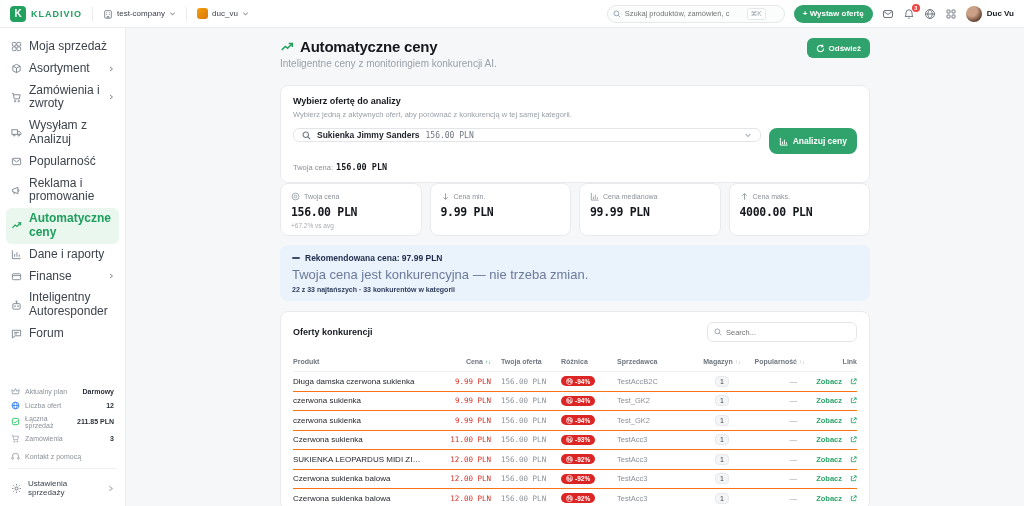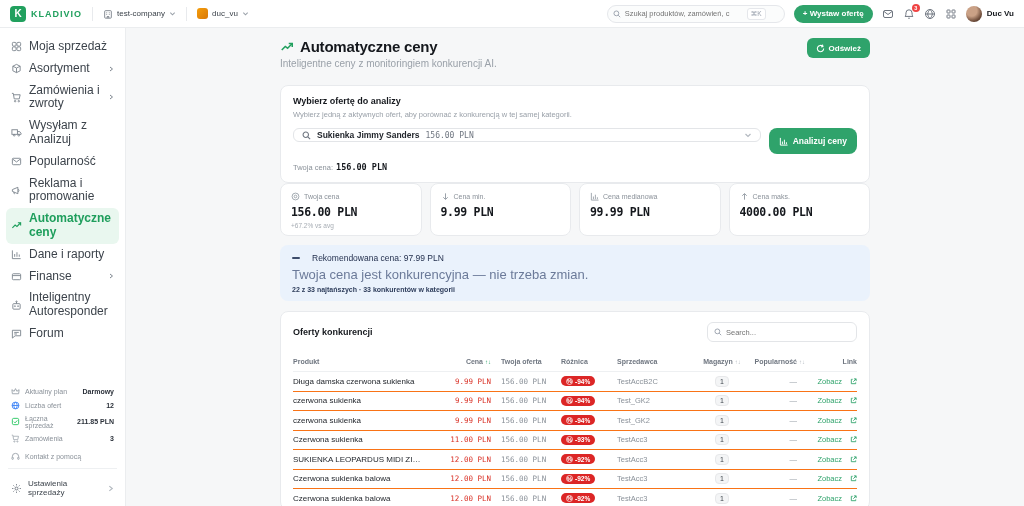--- a/index.html
+++ b/index.html
@@ -83,21 +83,21 @@
 
   .stats-row { display:flex; gap:8px; margin-bottom:9px; }
   .stat-card { flex:1; background:#fff; border:1px solid #e8eaed; border-radius:8px; padding:8px 10px; height:53px; }
   .stat-lab { display:flex; align-items:center; gap:4px; font-size:7px; color:#8a9199; }
   .stat-lab svg { color:#9aa1a9; }
   .stat-val { font-size:11.5px; font-weight:bold; color:#15181d; margin-top:4px;
     font-family:"DejaVu Sans Mono",monospace; letter-spacing:-0.3px; }
   .stat-sub { font-size:6.5px; color:#a7adb4; margin-top:3px; }
 
   .banner { background:#eaf2fc; border-radius:8px; padding:8px 12px; margin-bottom:10px; }
-  .bn-line1 { display:flex; align-items:center; gap:12px; font-size:8.5px; font-weight:normal; color:#1e2b4a; }
+  .bn-line1 { display:flex; align-items:center; gap:5px; font-size:8.5px; font-weight:bold; color:#1e2b4a; }
   .minus-bar { width:8px; height:1.5px; background:#3d4c6b; border-radius:1px; }
   .bn-line2 { font-size:13px; color:#6b7a99; margin-top:4px; }
   .bn-line3 { font-size:7px; font-weight:bold; color:#2f3e5c; margin-top:4px; }
 
   .table-card { padding:10px 12px 0; overflow:hidden; }
   .tc-head { display:flex; align-items:center; }
   .tc-search { margin-left:auto; width:150px; height:20px; border:1px solid #e3e5e8; border-radius:6px;
     display:flex; align-items:center; gap:4px; padding:0 6px; }
   .tc-search input { border:none; outline:none; font-size:7.5px; color:#6b7280; width:120px;
     font-family:"Liberation Sans",sans-serif; background:transparent; }
@@ -113,21 +113,21 @@
   .td-price { color:#d93025; font-family:"DejaVu Sans Mono",monospace; text-align:right; }
   .td-your { color:#8a9199; font-family:"DejaVu Sans Mono",monospace; padding-left:10px; }
   .diff-badge { display:inline-flex; align-items:center; gap:2px; background:#dc2626; color:#fff;
     border-radius:8px; padding:1.5px 5px; font-size:6.5px; font-weight:bold; }
   .pct-ico { font-size:5.5px; border:0.5px solid rgba(255,255,255,.7); border-radius:50%; width:7px; height:7px;
     display:inline-flex; align-items:center; justify-content:center; }
   .td-seller { color:#8a9199; }
   .stock-pill { display:inline-block; min-width:14px; text-align:center; background:#f4f5f6;
     border:1px solid #e7e8ea; border-radius:4px; font-size:7px; color:#3c434b; padding:1px 3px; }
   .td-pop { color:#9aa1a9; text-align:right; padding-right:12px; }
-  .td-link { color:#2fa36b; font-weight:normal; display:flex; align-items:center; justify-content:flex-end;
+  .td-link { color:#2fa36b; font-weight:bold; display:flex; align-items:center; justify-content:flex-end;
     gap:8px; cursor:pointer; font-size:7.5px; }
 </style>
 </head>
 <body>
 
 <header class="topbar">
   <div class="logo-sq">
       <span>K</span>
     </div>
   <span class="logo-name">KLADIVIO</span>

